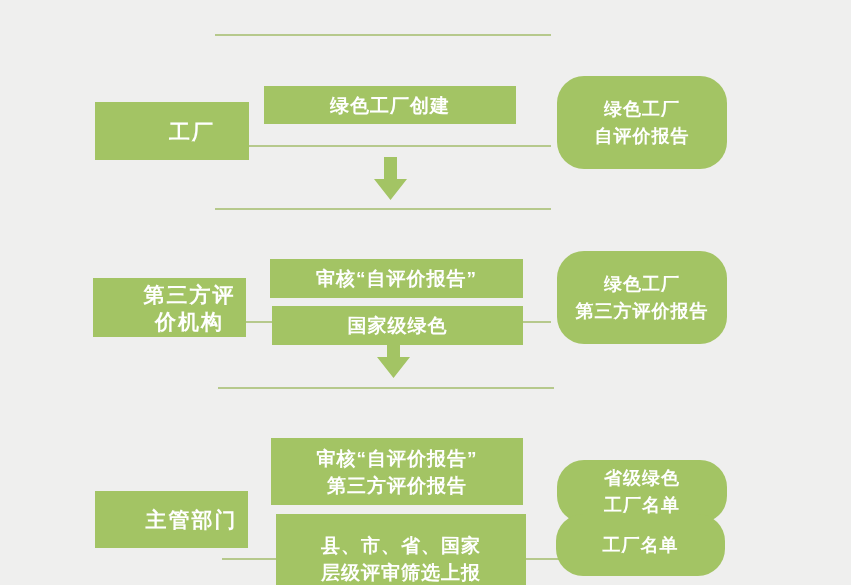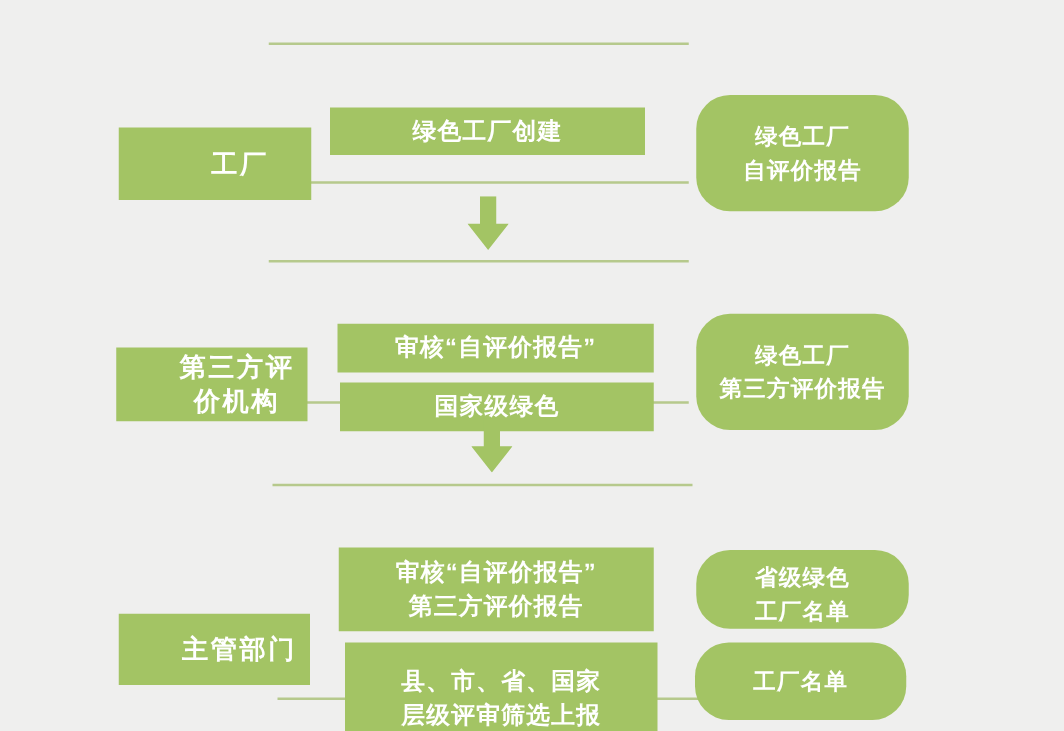--- a/index.html
+++ b/index.html
@@ -57,21 +57,21 @@
   .s2b{left:272px;top:270px;width:251px;height:39px;}
   .o2{left:557px;top:215px;width:170px;height:93px;}
   .ar2{left:377px;top:335px;}
 
   
   .l3a{left:218px;top:387px;width:336px;}
   .l3b{left:222px;top:558px;width:338px;}
   .a3{left:95px;top:455px;width:113px;height:57px;}
   .s3a{left:271px;top:402px;width:252px;height:67px;}
   .s3b{left:276px;top:478px;width:250px;height:89px;}
-  .o3a{left:557px;top:404px;width:170px;height:63px;justify-content:flex-end;}
+  .o3a{left:557px;top:424px;width:170px;height:63px;}
   .o3b{left:556px;top:478px;width:169px;height:62px;}
 </style>
 </head>
 <body>
 
 <div class="canvas">
 
   <div class="hline l1a"></div>
   <div class="hline l1b"></div>
 

